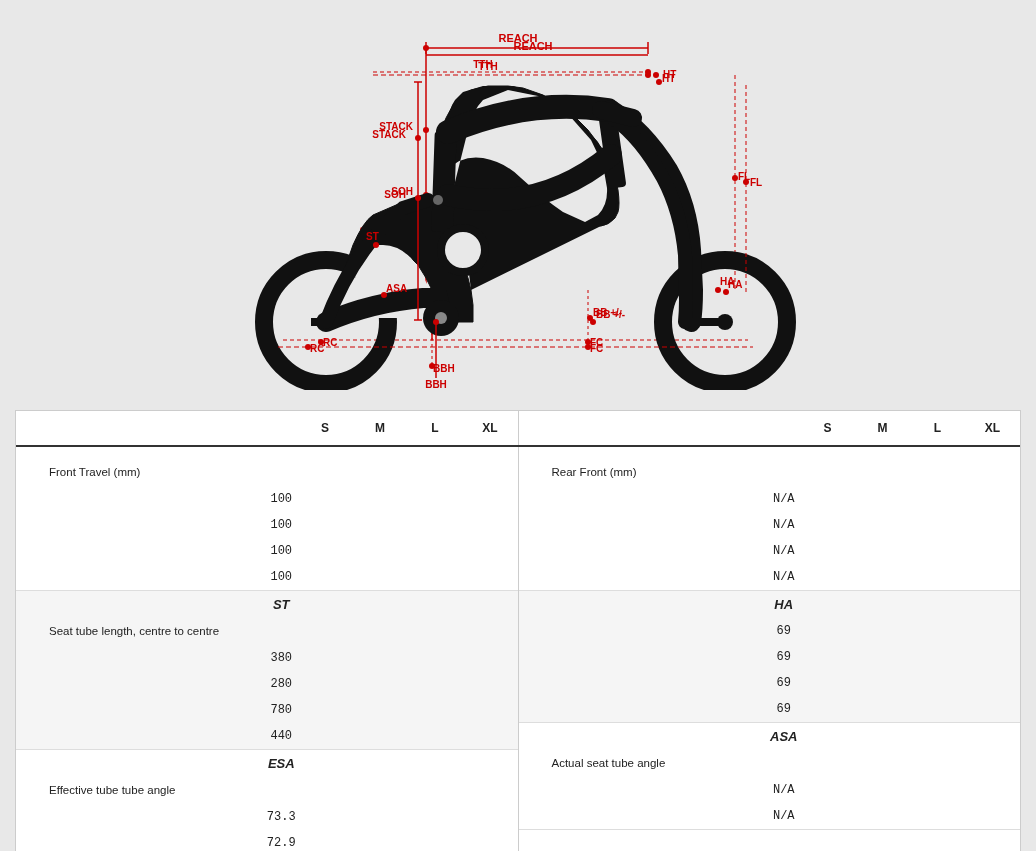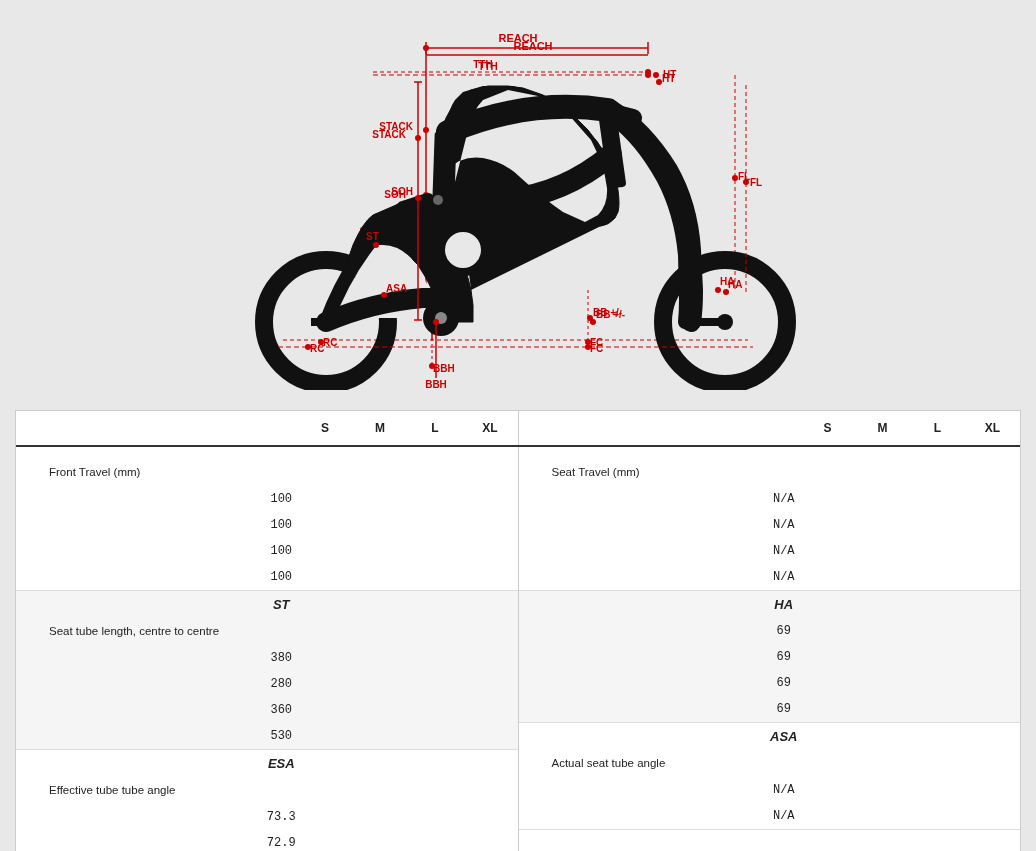--- a/index.html
+++ b/index.html
@@ -442,35 +442,35 @@
       <div class="val-cell">100</div>
       <div class="val-cell">100</div>
       <div class="val-cell">100</div>
       <div class="val-cell">100</div>
     </div>
           <div class="data-row" style="background: rgb(245, 245, 245);">
       <div class="abbr-cell">ST</div>
       <div class="label-cell">Seat tube length, centre to centre</div>
       <div class="val-cell">380</div>
       <div class="val-cell">280</div>
-      <div class="val-cell">360</div>
-      <div class="val-cell">530</div>
+      <div class="val-cell">780</div>
+      <div class="val-cell">440</div>
     </div>
           <div class="data-row" style="background: rgb(255, 255, 255);">
       <div class="abbr-cell">ESA</div>
       <div class="label-cell">Effective tube tube angle</div>
       <div class="val-cell">73.3</div>
       <div class="val-cell">72.9</div>
 
     </div>
         </div>
       <div class="right-rows" id="right-rows">
           <div class="data-row" style="background: rgb(255, 255, 255);">
       <div class="abbr-cell"></div>
-      <div class="label-cell">Seat Travel (mm)</div>
+      <div class="label-cell">Rear Front (mm)</div>
       <div class="val-cell">N/A</div>
       <div class="val-cell">N/A</div>
       <div class="val-cell">N/A</div>
       <div class="val-cell">N/A</div>
     </div>
           <div class="data-row" style="background: rgb(245, 245, 245);">
       <div class="abbr-cell">HA</div>
       <div class="val-cell">69</div>
       <div class="val-cell">69</div>
       <div class="val-cell">69</div>

